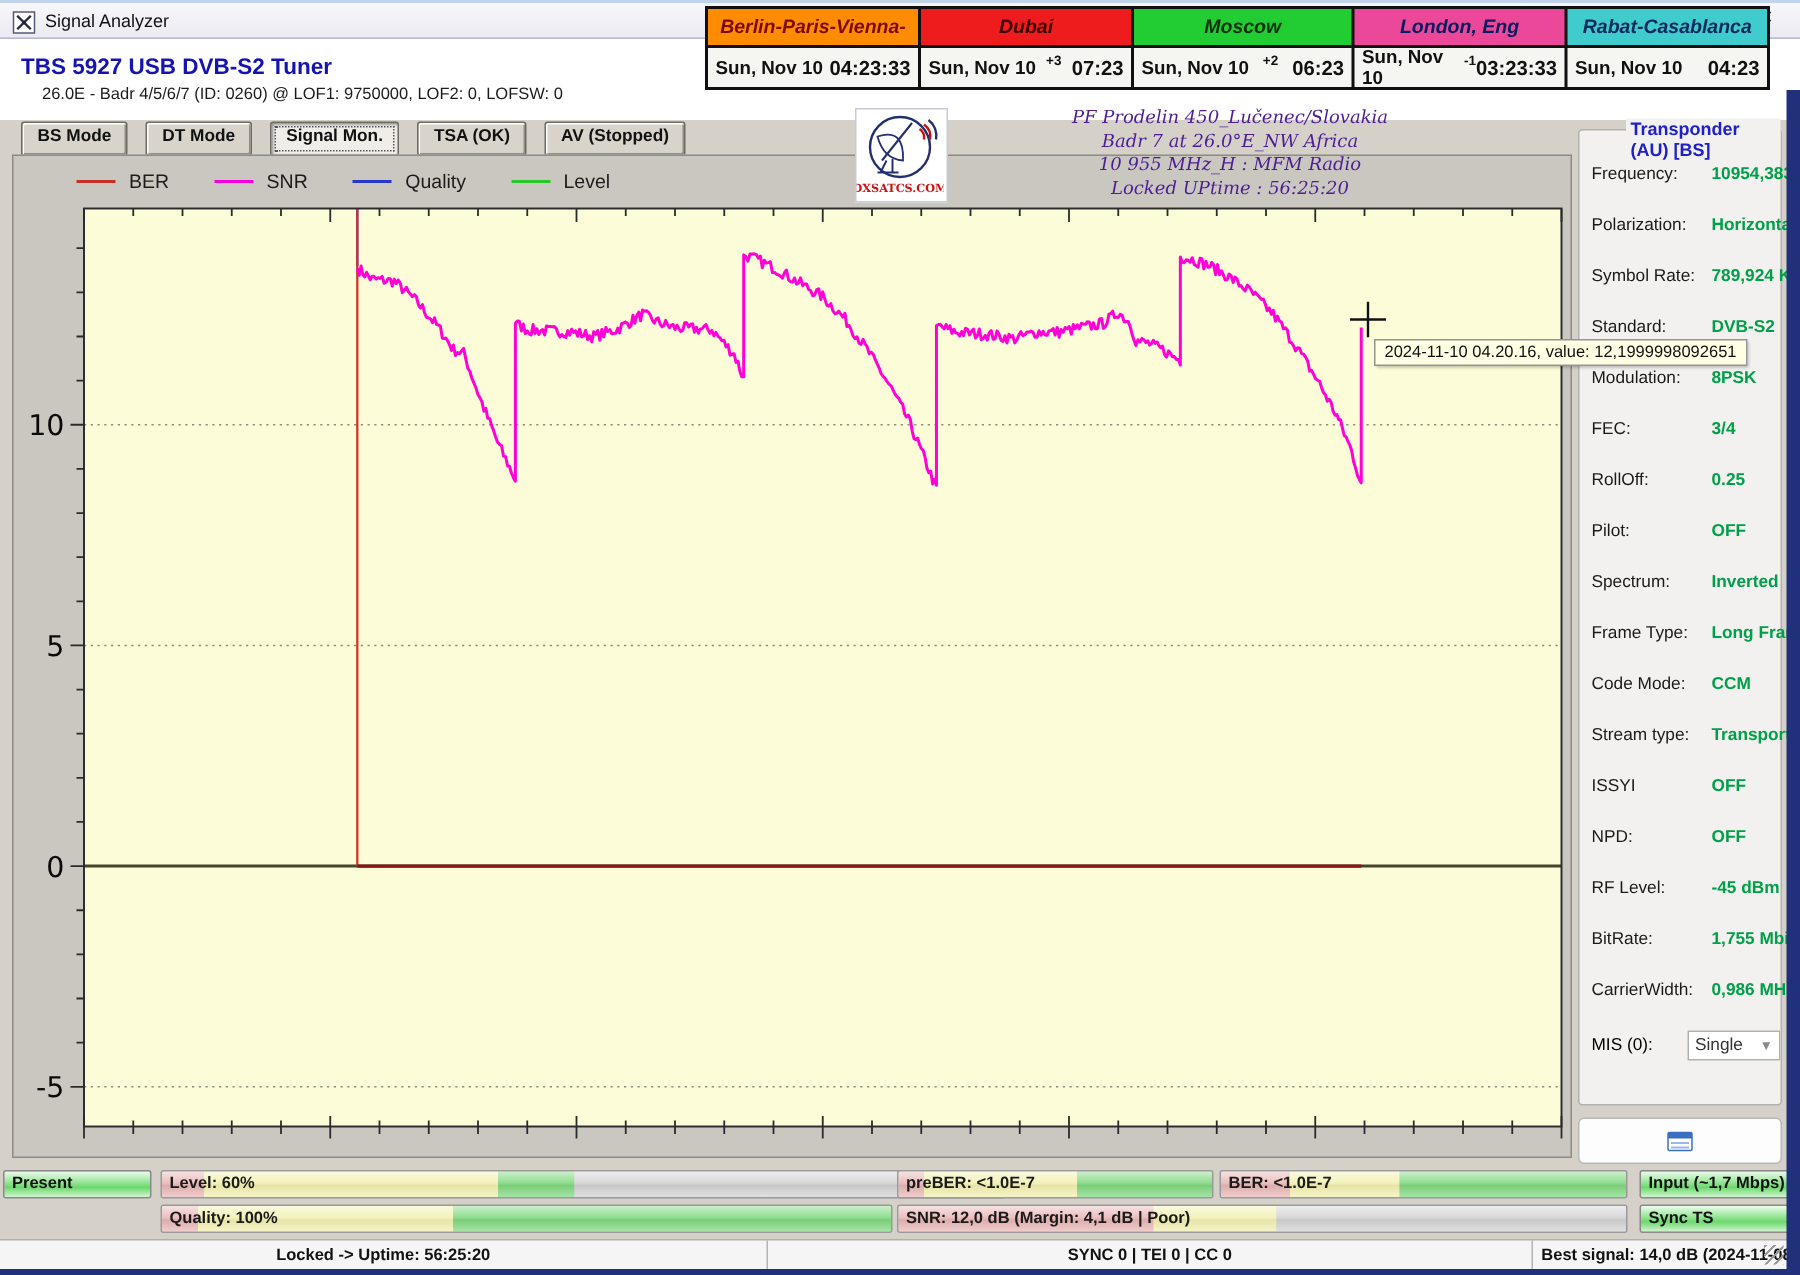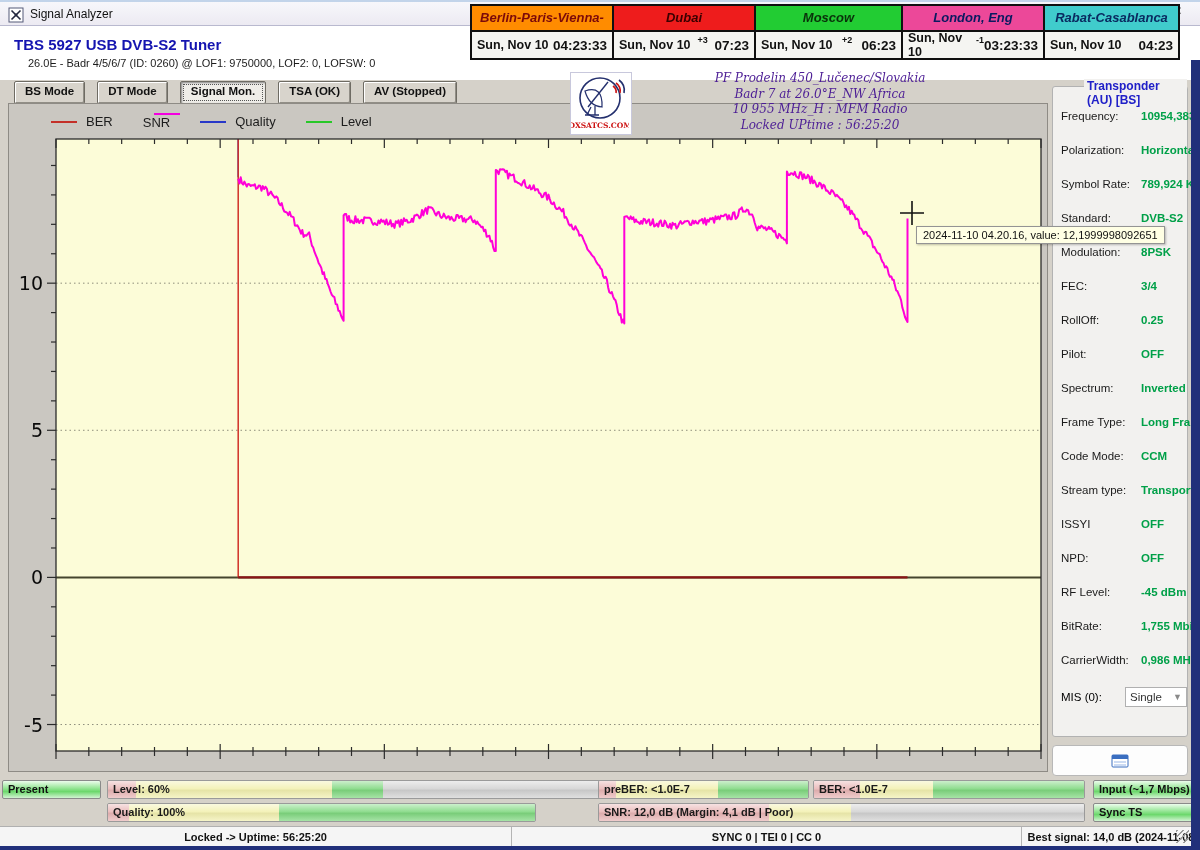--- a/index.html
+++ b/index.html
@@ -175,21 +175,21 @@
     <text x="29" y="55" text-anchor="middle" font-family="DejaVu Serif,serif" font-size="7.5" font-weight="bold" fill="#cc1111">DXSATCS.COM</text>
   </svg>
 </div>
 
 <div class="abs chart-panel">
   <div class="legend" id="legend">
       <div style="display: flex; align-items: center;">
         <span class="lg-line" style="border-top-color: rgb(196, 48, 40);"></span>
         <span class="lg-lab">BER</span>
       </div>
-      <div style="display: flex; align-items: center; flex-direction: column;">
+      <div style="display: flex; align-items: center;">
         <span class="lg-line" style="border-top-color: rgb(244, 0, 224);"></span>
         <span class="lg-lab">SNR</span>
       </div>
       <div style="display: flex; align-items: center;">
         <span class="lg-line" style="border-top-color: rgb(40, 56, 200);"></span>
         <span class="lg-lab">Quality</span>
       </div>
       <div style="display: flex; align-items: center;">
         <span class="lg-line" style="border-top-color: rgb(40, 200, 40);"></span>
         <span class="lg-lab">Level</span>
@@ -392,21 +392,21 @@
     <div class="badge" style="left: 2px; top: 780px; width: 99px; height: 19px;">Present</div>
     <div class="gauge" style="left: 107px; top: 780px; width: 563px; height: 19px;">
       <span class="zone" style="left: 0%; width: 5%; background: rgb(233, 182, 182);"></span>
       <span class="zone" style="left: 5%; width: 35%; background: rgb(242, 240, 176);"></span>
       <span class="zone" style="left: 40%; width: 9%; background: rgb(128, 216, 128);"></span>
       <span class="zone" style="left: 49%; width: 51%; background: rgb(210, 210, 210);"></span>
       <span class="gloss"></span>
       <span class="glabel">Level: 60%</span>
     </div>
     <div class="badge" style="left: 2px; top: 803px; width: 99px; height: 19px; margin-top: 40px;">Lock</div>
-    <div class="gauge" style="left: 107px; top: 803px; width: 429px; height: 19px;">
+    <div class="gauge" style="left: 107px; top: 803px; width: 488px; height: 19px;">
       <span class="zone" style="left: 0%; width: 5%; background: rgb(233, 182, 182);"></span>
       <span class="zone" style="left: 5%; width: 35%; background: rgb(242, 240, 176);"></span>
       <span class="zone" style="left: 40%; width: 60%; background: rgb(128, 216, 128);"></span>
       <span class="gloss"></span>
       <span class="glabel">Quality: 100%</span>
     </div>
     <div class="gauge" style="left: 598px; top: 780px; width: 211px; height: 19px;">
       <span class="zone" style="left: 0%; width: 8%; background: rgb(233, 182, 182);"></span>
       <span class="zone" style="left: 8%; width: 49%; background: rgb(242, 240, 176);"></span>
       <span class="zone" style="left: 57%; width: 43%; background: rgb(128, 216, 128);"></span>

